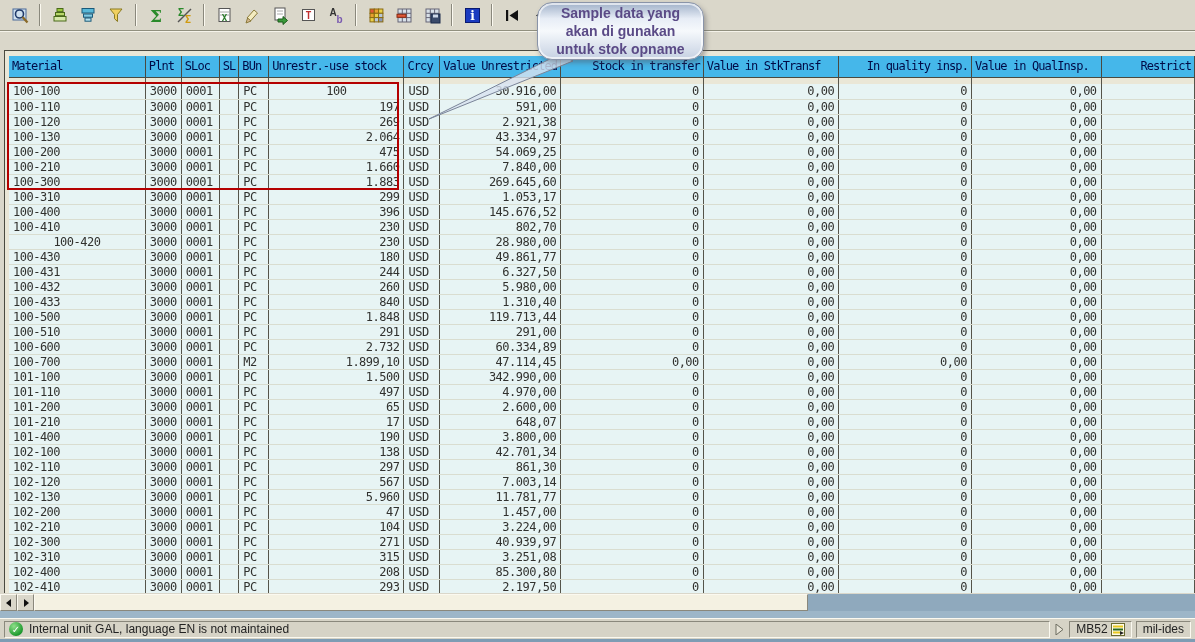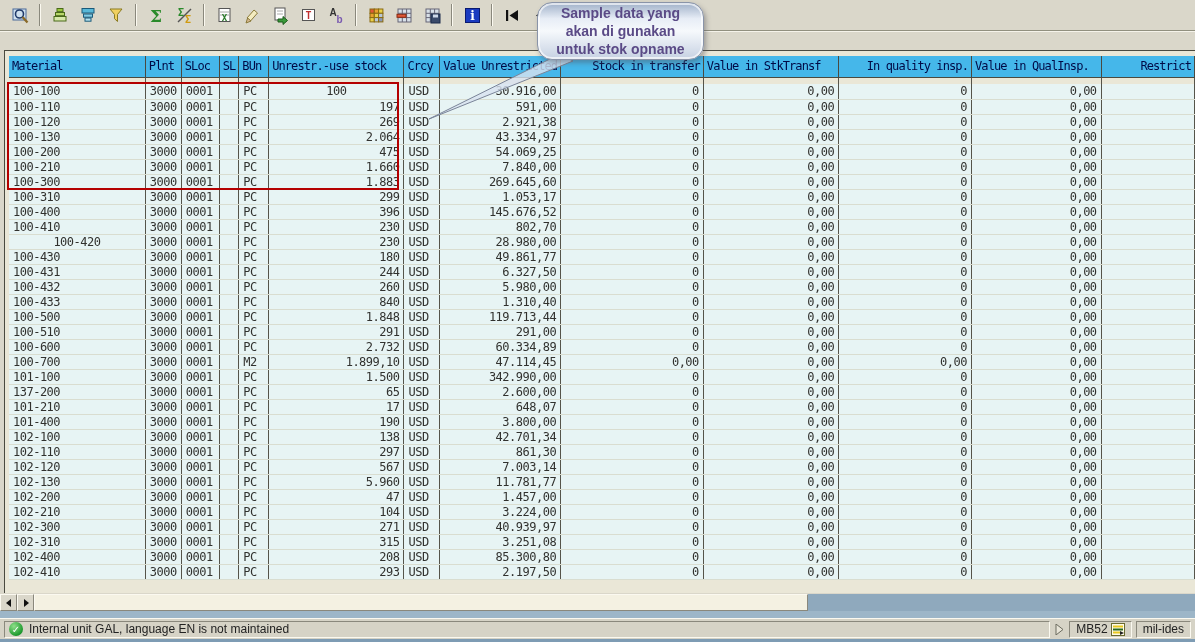--- a/index.html
+++ b/index.html
@@ -566,21 +566,36 @@
           <td style="text-align: right;">1.500</td>
           <td style="text-align: left;">USD</td>
           <td style="text-align: right;">342.990,00</td>
           <td style="text-align: right;">0</td>
           <td style="text-align: right;">0,00</td>
           <td style="text-align: right;">0</td>
           <td style="text-align: right;">0,00</td>
           <td style="text-align: left;"></td>
         </tr>
         <tr>
-          <td style="text-align: left;">137-200</td>
+          <td style="text-align: left;">101-110</td>
+          <td style="text-align: left;">3000</td>
+          <td style="text-align: left;">0001</td>
+          <td style="text-align: left;"></td>
+          <td style="text-align: left;">PC</td>
+          <td style="text-align: right;">497</td>
+          <td style="text-align: left;">USD</td>
+          <td style="text-align: right;">4.970,00</td>
+          <td style="text-align: right;">0</td>
+          <td style="text-align: right;">0,00</td>
+          <td style="text-align: right;">0</td>
+          <td style="text-align: right;">0,00</td>
+          <td style="text-align: left;"></td>
+        </tr>
+        <tr>
+          <td style="text-align: left;">101-200</td>
           <td style="text-align: left;">3000</td>
           <td style="text-align: left;">0001</td>
           <td style="text-align: left;"></td>
           <td style="text-align: left;">PC</td>
           <td style="text-align: right;">65</td>
           <td style="text-align: left;">USD</td>
           <td style="text-align: right;">2.600,00</td>
           <td style="text-align: right;">0</td>
           <td style="text-align: right;">0,00</td>
           <td style="text-align: right;">0</td>

